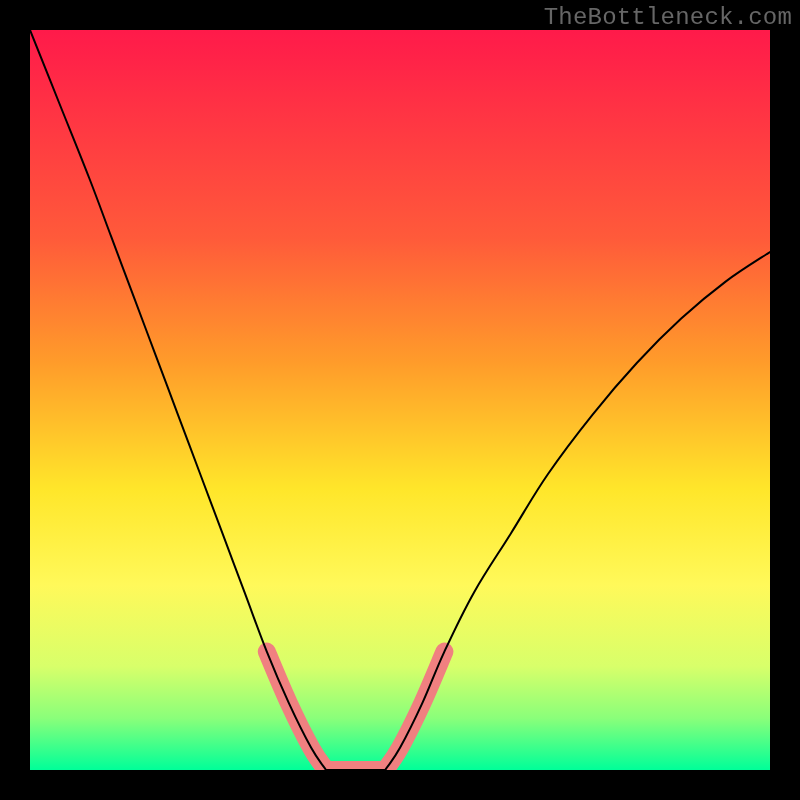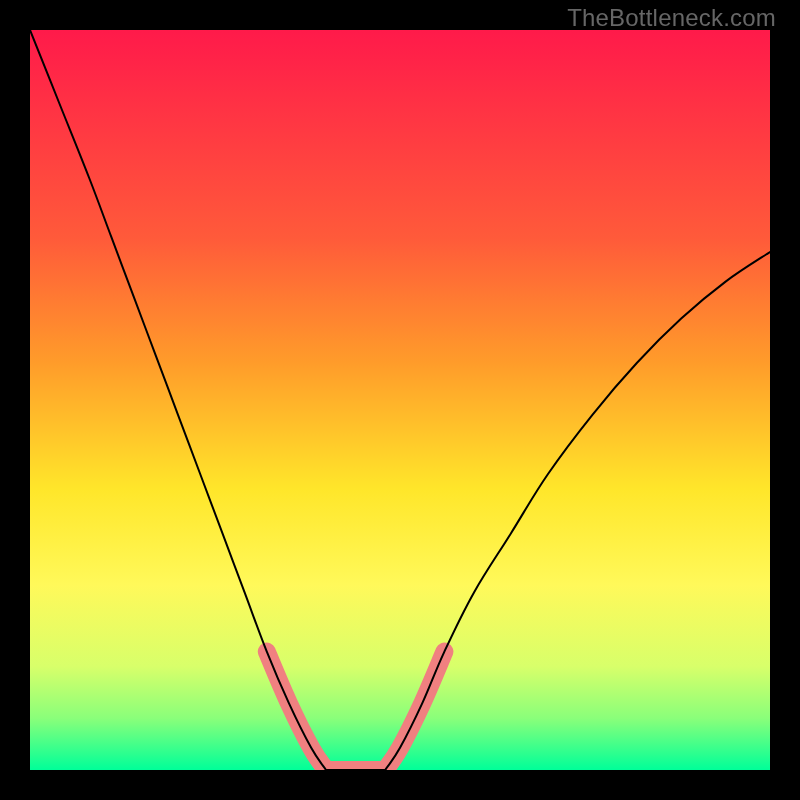--- a/index.html
+++ b/index.html
@@ -22,22 +22,22 @@
   .plot {
     position: absolute;
     top: 30px;
     left: 30px;
     width: 740px;
     height: 740px;
   }
   .watermark {
     position: absolute;
     top: 4px;
-    right: 24px;
-    font-family: Liberation Sans, sans-serif;
+    right: 8px;
+    font-family: Liberation Mono, monospace;
     font-size: 24px;
     color: #666;
     font-weight: 500;
     letter-spacing: 0.2px;
   }
   svg { display: block; }
 </style>
 </head>
 <body>
 

